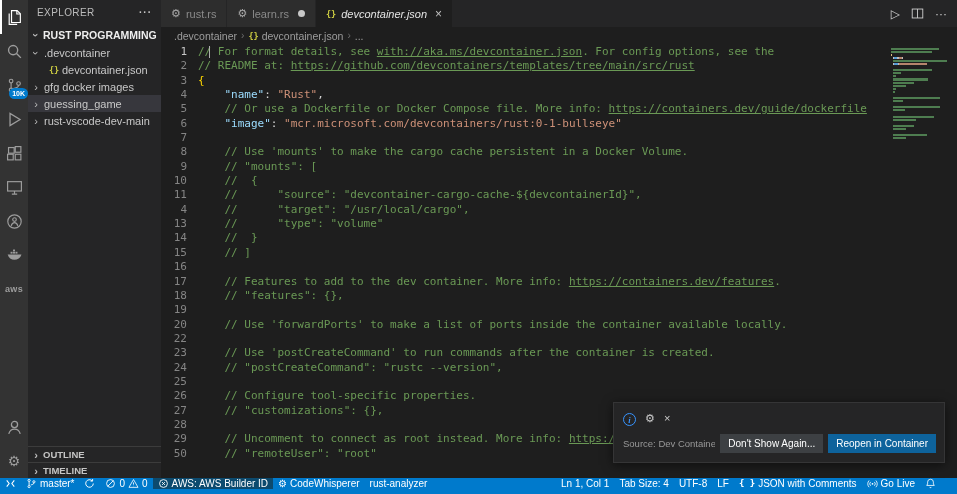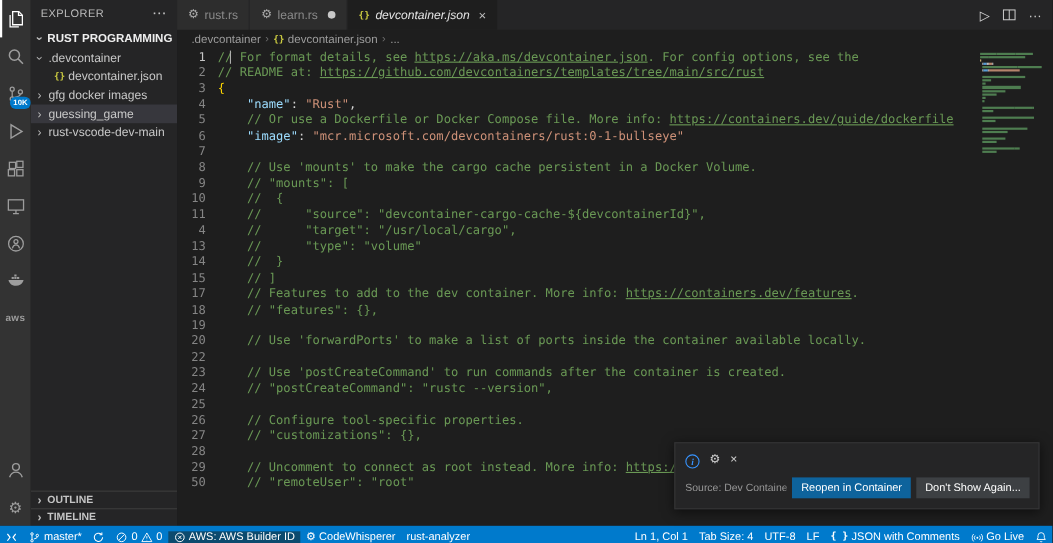--- a/index.html
+++ b/index.html
@@ -85,22 +85,22 @@
 .t-ico{flex:none;color:#ccc;cursor:pointer;font-size:11px;margin-left:2px;line-height:1.2}
 .toast-row2{display:flex;align-items:center;gap:5px;padding:4px 8px 9px 9px}
 .toast-src{flex:1;color:#989898;font-size:9.5px;white-space:nowrap;overflow:hidden}
 .btn{border:none;color:#fff;font-size:10px;padding:4px 8px;cursor:pointer;font-family:inherit}
 .btn.primary{background:#0e639c}
 .btn.secondary{background:#3d4043}
 
 
 .statusbar{position:absolute;left:0;right:0;bottom:0;height:16px;background:#007acc;
   display:flex;align-items:stretch;color:#fff;font-size:10px}
-.sb-left,.sb-right{display:flex;align-items:flex-end}
-.sb-right{margin-left:auto;padding-right:0}
+.sb-left,.sb-right{display:flex;align-items:flex-start}
+.sb-right{margin-left:auto;padding-right:16px}
 .sb-item{display:flex;align-items:center;gap:3px;padding:0 5px;cursor:pointer}
 .sb-item.sb-error{background:#0c4a6e}
 .sb-ico{display:flex;align-items:center}
 .sb-ico svg{display:block}
 .char-ico{line-height:1;font-size:10px}
 .mono-ico{font-family:"DejaVu Sans Mono",monospace;font-size:9px;font-weight:bold}
 </style>
 </head>
 <body>
 
@@ -263,35 +263,36 @@
           <span class="json-ico">{}</span>
           <span>devcontainer.json</span>
         </span>
         <span class="bc-sep">›</span>
         <span class="bc-item">
           <span>...</span>
         </span>
       </div>
     <div class="editor">
       <div class="code">
-          <div class="line"><span class="ln">1</span><span class="ltext"><span class="tok-c">// For format details, see </span><span class="tok-u">https://aka.ms/devcontainer.json</span><span class="tok-c">. For config options, see the</span></span><span class="cursor"></span></div>
+          <div class="line"><span class="ln">1</span><span class="ltext"><span class="tok-c">// For format details, see </span><span class="tok-u">with://aka.ms/devcontainer.json</span><span class="tok-c">. For config options, see the</span></span><span class="cursor"></span></div>
           <div class="line"><span class="ln">2</span><span class="ltext"><span class="tok-c">// README at: </span><span class="tok-u">https://github.com/devcontainers/templates/tree/main/src/rust</span></span></div>
           <div class="line"><span class="ln">3</span><span class="ltext"><span class="tok-b">{</span></span></div>
           <div class="line"><span class="ln">4</span><span class="ltext"><span class="tok-d">    </span><span class="tok-p">"name"</span><span class="tok-d">: </span><span class="tok-s">"Rust"</span><span class="tok-d">,</span></span></div>
           <div class="line"><span class="ln">5</span><span class="ltext"><span class="tok-c">    // Or use a Dockerfile or Docker Compose file. More info: </span><span class="tok-u">https://containers.dev/guide/dockerfile</span></span></div>
           <div class="line"><span class="ln">6</span><span class="ltext"><span class="tok-d">    </span><span class="tok-p">"image"</span><span class="tok-d">: </span><span class="tok-s">"mcr.microsoft.com/devcontainers/rust:0-1-bullseye"</span></span></div>
           <div class="line"><span class="ln">7</span><span class="ltext"></span></div>
           <div class="line"><span class="ln">8</span><span class="ltext"><span class="tok-c">    // Use 'mounts' to make the cargo cache persistent in a Docker Volume.</span></span></div>
           <div class="line"><span class="ln">9</span><span class="ltext"><span class="tok-c">    // "mounts": [</span></span></div>
           <div class="line"><span class="ln">10</span><span class="ltext"><span class="tok-c">    //  {</span></span></div>
           <div class="line"><span class="ln">11</span><span class="ltext"><span class="tok-c">    //      "source": "devcontainer-cargo-cache-${devcontainerId}",</span></span></div>
           <div class="line"><span class="ln">4</span><span class="ltext"><span class="tok-c">    //      "target": "/usr/local/cargo",</span></span></div>
           <div class="line"><span class="ln">13</span><span class="ltext"><span class="tok-c">    //      "type": "volume"</span></span></div>
           <div class="line"><span class="ln">14</span><span class="ltext"><span class="tok-c">    //  }</span></span></div>
           <div class="line"><span class="ln">15</span><span class="ltext"><span class="tok-c">    // ]</span></span></div>
+          <div class="line"><span class="ln">16</span><span class="ltext"></span></div>
           <div class="line"><span class="ln">17</span><span class="ltext"><span class="tok-c">    // Features to add to the dev container. More info: </span><span class="tok-u">https://containers.dev/features</span><span class="tok-c">.</span></span></div>
           <div class="line"><span class="ln">18</span><span class="ltext"><span class="tok-c">    // "features": {},</span></span></div>
           <div class="line"><span class="ln">19</span><span class="ltext"></span></div>
           <div class="line"><span class="ln">20</span><span class="ltext"><span class="tok-c">    // Use 'forwardPorts' to make a list of ports inside the container available locally.</span></span></div>
           <div class="line"><span class="ln">22</span><span class="ltext"></span></div>
           <div class="line"><span class="ln">23</span><span class="ltext"><span class="tok-c">    // Use 'postCreateCommand' to run commands after the container is created.</span></span></div>
           <div class="line"><span class="ln">24</span><span class="ltext"><span class="tok-c">    // "postCreateCommand": "rustc --version",</span></span></div>
           <div class="line"><span class="ln">25</span><span class="ltext"></span></div>
           <div class="line"><span class="ln">26</span><span class="ltext"><span class="tok-c">    // Configure tool-specific properties.</span></span></div>
           <div class="line"><span class="ln">27</span><span class="ltext"><span class="tok-c">    // "customizations": {},</span></span></div>
@@ -417,22 +418,22 @@
     </div>
 
     <div class="toast">
       <div class="toast-row1">
         <span class="info-ico">i</span>
         <span class="t-ico">⚙</span>
         <span class="t-ico">×</span>
       </div>
       <div class="toast-row2">
         <span class="toast-src">Source: Dev Containers (Exte...</span>
+        <button class="btn secondary">Don't Show Again...</button>
         <button class="btn primary">Reopen in Container</button>
-        <button class="btn secondary">Don't Show Again...</button>
       </div>
     </div>
   </div>
 
   <div class="statusbar">
     <div class="sb-left">
         <div class="sb-item">
           <span class="sb-ico">
             <svg width="11" height="11" viewBox="0 0 16 16" fill="none" stroke="currentColor" stroke-width="1.6">
               <path d="M2.5 3.5 6 8l-3.5 4.5"></path>

